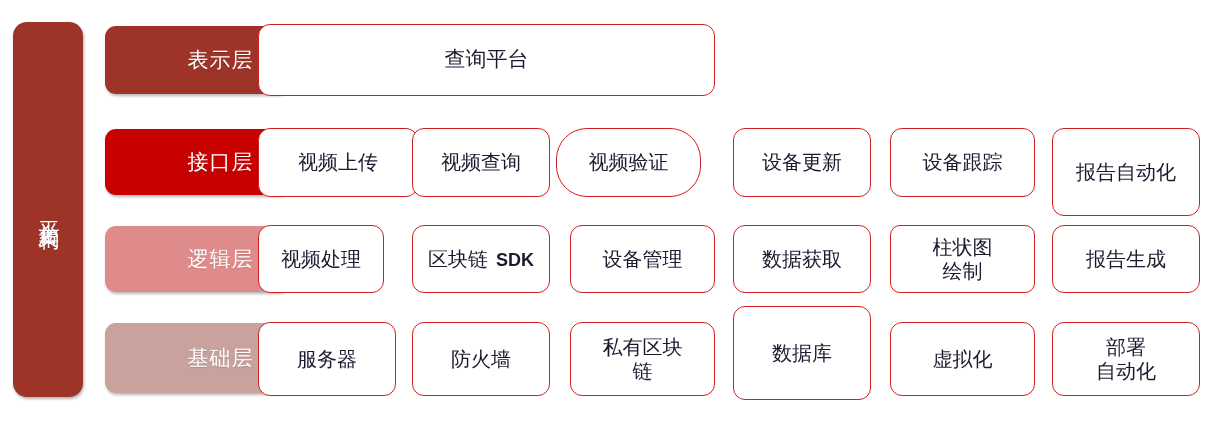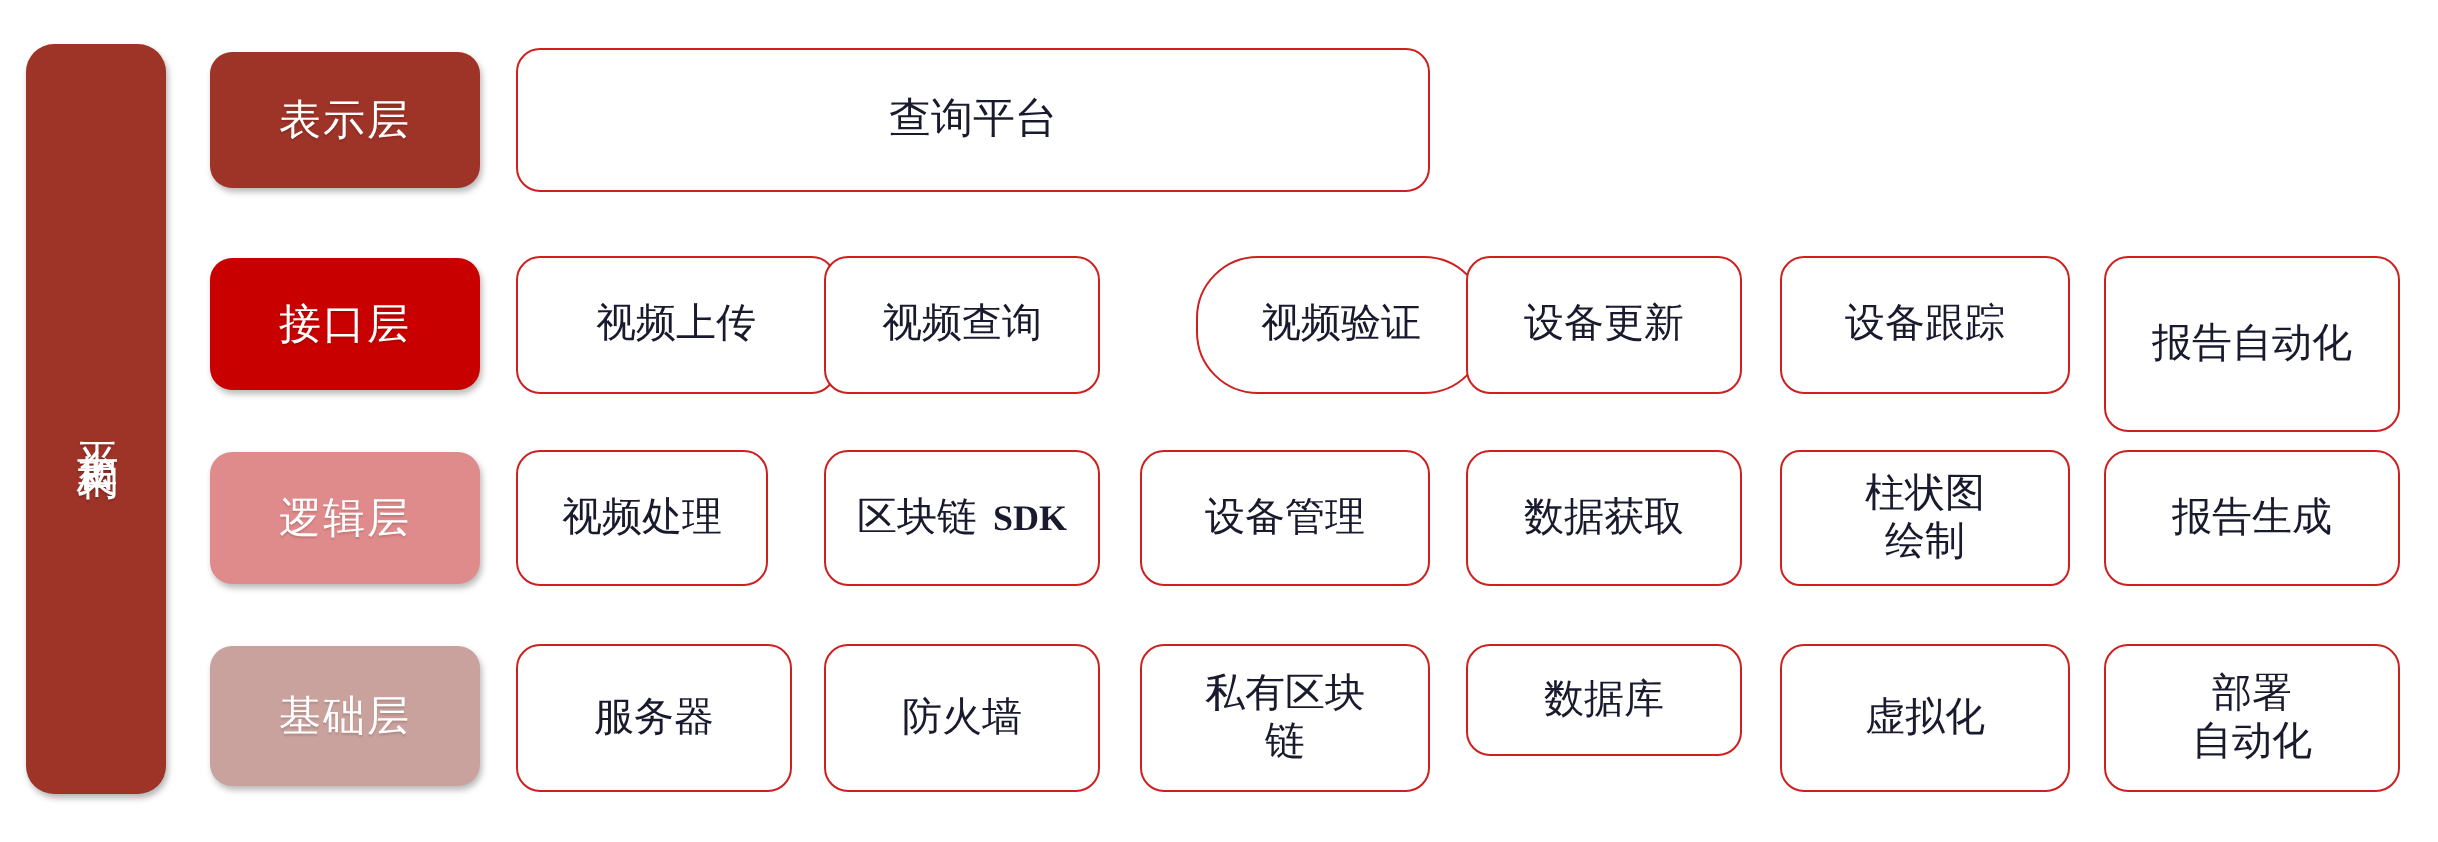--- a/index.html
+++ b/index.html
@@ -24,20 +24,21 @@
     letter-spacing:3px;
     text-shadow:0 1px 1px rgba(0,0,0,0.18);
   }
 
   
   .layer-tile{
     position:absolute;left:105px;width:135px;
     border-radius:11px;
     display:flex;align-items:center;justify-content:center;
     box-shadow:1px 2px 3px rgba(0,0,0,0.28);
+    padding-left:48px;
   }
   .layer-tile span{
     color:#ffffff;font-size:21px;letter-spacing:1px;
     text-shadow:0 1px 1px rgba(0,0,0,0.15);
   }
 
   
   .card{
     position:absolute;
     box-sizing:border-box;
@@ -45,21 +46,21 @@
     border:1.6px solid #cf1f1f;
     border-radius:12px;
     display:flex;align-items:center;justify-content:center;
     text-align:center;
   }
   .card span{
     color:#1a1a2e;font-size:20px;line-height:1.22;
     padding:0 4px;
   }
   .card.wide span{font-size:21px;}
-  .card .latin{font-family:Liberation Serif, serif;font-weight:bold;font-size:18px;}
+  .card .latin{font-family:Liberation Sans, sans-serif;font-weight:bold;font-size:18px;}
 </style>
 </head>
 <body>
 
 <div id="diagram">
 
   <div id="spine" style="background: rgb(158, 51, 40);">
     <div id="spine-label">平台架构</div>
   </div>
 
@@ -79,21 +80,21 @@
   <div class="card wide" id="r0c0" style="left: 258px; width: 457px; top: 24px; height: 72px; border-color: rgb(207, 31, 31);">
     <span>查询平台</span>
   </div>
 
   <div class="card" id="r1c0" style="left: 258px; width: 160px; top: 128px; height: 69px; border-color: rgb(207, 31, 31);">
     <span>视频上传</span>
   </div>
   <div class="card" id="r1c1" style="left: 412px; width: 138px; top: 128px; height: 69px; border-color: rgb(207, 31, 31);">
     <span>视频查询</span>
   </div>
-  <div class="card" id="r1c2" style="left: 598px; width: 145px; top: 128px; height: 69px; border-color: rgb(207, 31, 31); border-radius: 31px;">
+  <div class="card" id="r1c2" style="left: 556px; width: 145px; top: 128px; height: 69px; border-color: rgb(207, 31, 31); border-radius: 31px;">
     <span>视频验证</span>
   </div>
   <div class="card" id="r1c3" style="left: 733px; width: 138px; top: 128px; height: 69px; border-color: rgb(207, 31, 31);">
     <span>设备更新</span>
   </div>
   <div class="card" id="r1c4" style="left: 890px; width: 145px; top: 128px; height: 69px; border-color: rgb(207, 31, 31);">
     <span>设备跟踪</span>
   </div>
   <div class="card" id="r1c5" style="left: 1052px; width: 148px; top: 128px; height: 88px; border-color: rgb(207, 31, 31);">
     <span>报告自动化</span>
@@ -120,21 +121,21 @@
 
   <div class="card" id="r3c0" style="left: 258px; width: 138px; top: 322px; height: 74px; border-color: rgb(207, 31, 31);">
     <span>服务器</span>
   </div>
   <div class="card" id="r3c1" style="left: 412px; width: 138px; top: 322px; height: 74px; border-color: rgb(207, 31, 31);">
     <span>防火墙</span>
   </div>
   <div class="card" id="r3c2" style="left: 570px; width: 145px; top: 322px; height: 74px; border-color: rgb(207, 31, 31);">
     <span><span>私有区块</span><br><span>链</span></span>
   </div>
-  <div class="card" id="r3c3" style="left: 733px; width: 138px; top: 322px; height: 56px; border-color: rgb(207, 31, 31);">
+  <div class="card" id="r3c3" style="left: 733px; width: 138px; top: 306px; height: 94px; border-color: rgb(207, 31, 31);">
     <span>数据库</span>
   </div>
   <div class="card" id="r3c4" style="left: 890px; width: 145px; top: 322px; height: 74px; border-color: rgb(207, 31, 31);">
     <span>虚拟化</span>
   </div>
   <div class="card" id="r3c5" style="left: 1052px; width: 148px; top: 322px; height: 74px; border-color: rgb(207, 31, 31);">
     <span><span>部署</span><br><span>自动化</span></span>
   </div>
 
 </div>

